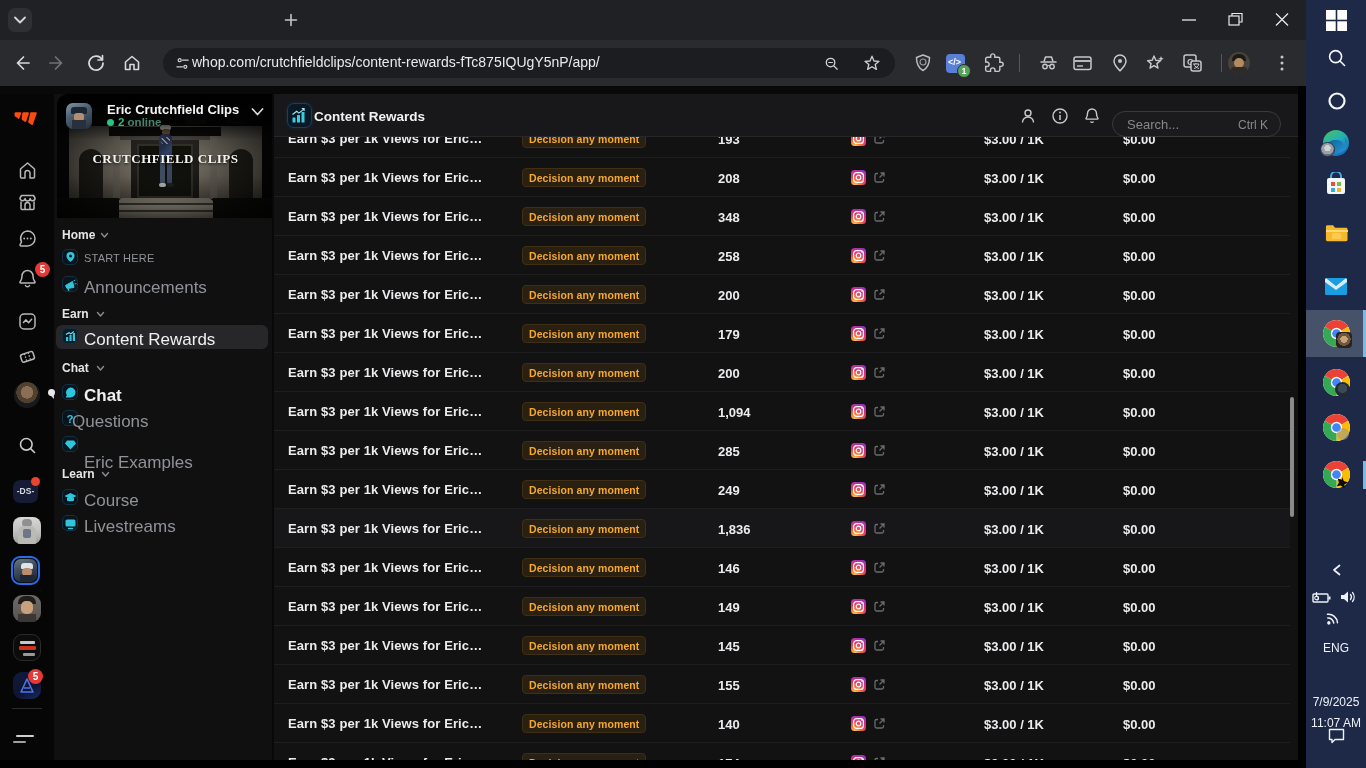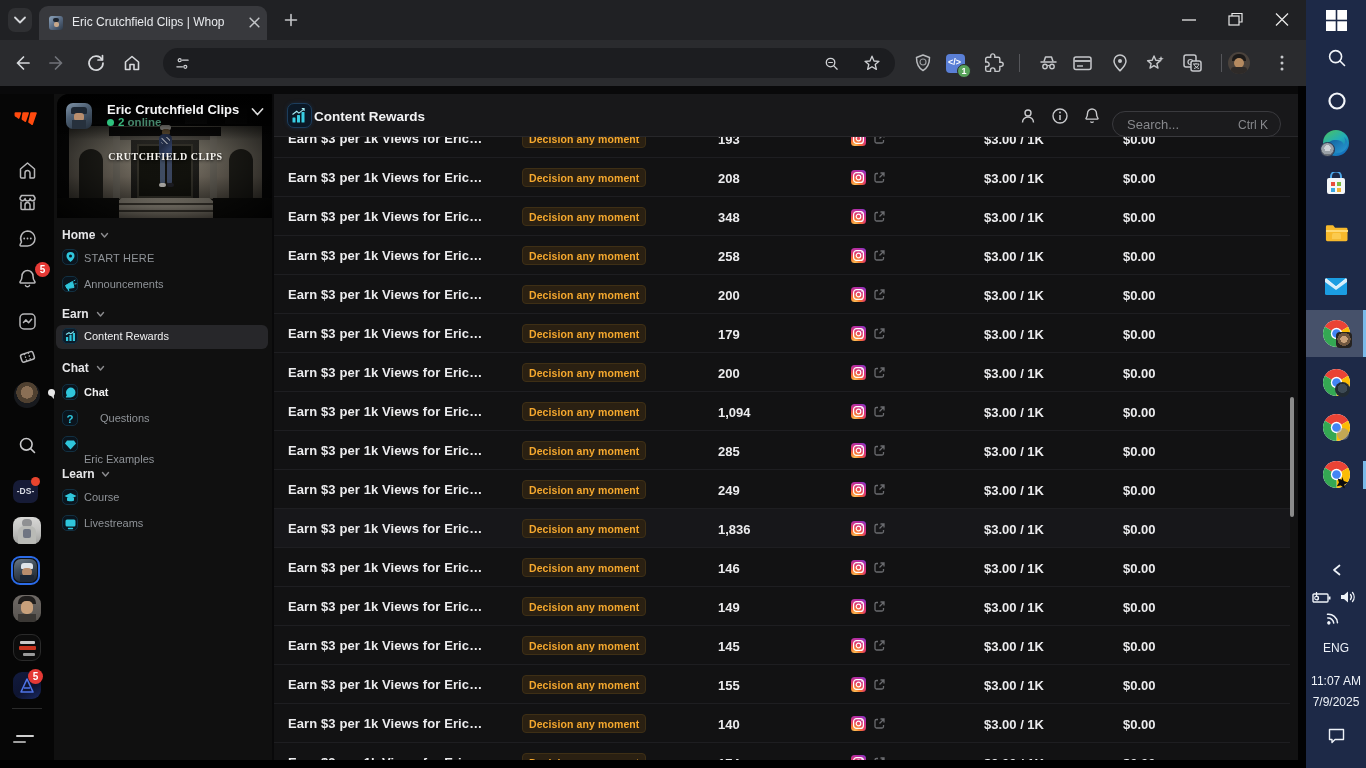--- a/index.html
+++ b/index.html
@@ -21,47 +21,37 @@
   #mainhead { position:absolute; top:8px; left:0; width:1024px; height:43px; background:#18181a; border-bottom:1px solid #27272a; z-index:5; }
   .row { position:absolute; left:0; width:1016px; height:39px; border-bottom:1px solid #1e1e21; }
   .rname { position:absolute; left:14px; top:12px; font-size:13px; font-weight:700; color:#ececee; letter-spacing:0.1px; }
   .rbadge { position:absolute; left:248px; top:10px; height:19px; line-height:19px; padding:0 6px; background:#2a2012; border:1px solid #3e2f15; border-radius:4px; color:#f5a82e; font-size:10.5px; font-weight:700; letter-spacing:0.1px; }
   .rnum { position:absolute; left:444px; top:13px; font-size:13px; font-weight:600; color:#ececee; }
   .rplat { position:absolute; left:577px; top:12px; }
   .rrate { position:absolute; left:710px; top:13px; font-size:13px; font-weight:600; color:#ececee; }
   .rpaid { position:absolute; left:849px; top:13px; font-size:13px; font-weight:600; color:#ececee; }
   
   .sect { position:absolute; left:8px; font-size:12px; font-weight:700; color:#e6e6e8; }
-  .nav { position:absolute; left:8px; font-size:11px; color:#8f9398; }
+  .nav { position:absolute; left:8px; font-size:17px; color:#8f9398; }
   .tile { position:absolute; width:16px; height:16px; border-radius:5px; background:#0a141d; border:1px solid #123042; }
   
   #taskbar { position:absolute; top:0; left:1306px; width:60px; height:768px; background:#1d2947; }
   .trayico { position:absolute; color:#eef2f8; }
   .traytxt { position:absolute; width:60px; text-align:center; color:#eef2f8; font-size:12px; }
 </style>
 </head>
 <body>
 <div id="screen">
 
   <div id="tabbar">
     <div class="abs" style="left:8px;top:8px;width:24px;height:24px;border-radius:7px;background:#2f3033;">
       <svg class="abs" style="left:5px;top:6px;" width="14" height="12" viewBox="0 0 14 12">
           <path d="M2 3.5 L7 8.5 L12 3.5" stroke="#d6d8db" stroke-width="1.8" fill="none" stroke-linecap="round" stroke-linejoin="round"></path>
         </svg>
     </div>
-    <div id="tab">
-      <div class="abs" style="left:10px;top:10px;width:14px;height:14px;border-radius:3px;background:linear-gradient(135deg,#8fa6bd 0%,#5e718a 45%,#2e3a49 100%);overflow:hidden;">
-        <div class="abs" style="left:4px;top:2px;width:6px;height:4px;background:#1d242e;border-radius:2px;"></div>
-        <div class="abs" style="left:4.5px;top:6px;width:5px;height:5px;background:#c7a78a;border-radius:2px;"></div>
-      </div>
-      <div class="abs" style="left:33px;top:9px;font-size:12px;color:#e8eaed;white-space:nowrap;">Eric Crutchfield Clips | Whop</div>
-      <svg class="abs" style="left:209px;top:10px;" width="13" height="13" viewBox="0 0 12 12">
-          <path d="M2 2 L10 10 M10 2 L2 10" stroke="#c3c5c8" stroke-width="1.4" stroke-linecap="round"></path>
-        </svg>
-    </div>
     <svg class="abs" style="left:283px;top:12px;" width="16" height="16" viewBox="0 0 16 16">
         <path d="M8 2.5 V13.5 M2.5 8 H13.5" stroke="#c3c5c8" stroke-width="1.6" stroke-linecap="round"></path>
       </svg>
 
     <svg class="abs" style="left:1179px;top:12px;" width="20" height="16" viewBox="0 0 20 16">
         <path d="M3 8 H17" stroke="#e8e8e8" stroke-width="1.3"></path>
       </svg>
     <svg class="abs" style="left:1225px;top:11px;" width="20" height="17" viewBox="0 0 20 17">
         <rect x="4" y="5" width="10" height="9" fill="none" stroke="#e8e8e8" stroke-width="1.2"></rect>
         <path d="M7 5 V2.5 H17 V11 H14" fill="none" stroke="#e8e8e8" stroke-width="1.2"></path>
@@ -85,20 +75,21 @@
     <svg class="ticon" style="left:122px;top:13px;" width="20" height="20" viewBox="0 0 20 20">
         <path d="M3.5 9 L10 3.5 L16.5 9 V16.5 H12 V11.5 H8 V16.5 H3.5 Z" stroke="#d6d8db" stroke-width="1.6" fill="none" stroke-linejoin="round"></path>
       </svg>
     <div id="urlpill">
       <svg class="abs" style="left:12px;top:8px;" width="15" height="15" viewBox="0 0 16 16">
           <circle cx="5" cy="4.5" r="1.6" fill="none" stroke="#cfd1d4" stroke-width="1.3"></circle>
           <path d="M8 4.5 H14" stroke="#cfd1d4" stroke-width="1.3" stroke-linecap="round"></path>
           <circle cx="11" cy="11.5" r="1.6" fill="none" stroke="#cfd1d4" stroke-width="1.3"></circle>
           <path d="M2 11.5 H8" stroke="#cfd1d4" stroke-width="1.3" stroke-linecap="round"></path>
         </svg>
+      <div class="abs" style="left:29px;top:6px;font-size:14px;color:#e8eaed;white-space:nowrap;">whop.com/crutchfieldclips/content-rewards-fTc875IQUgY5nP/app/</div>
       <svg class="abs" style="left:660px;top:7px;" width="17" height="17" viewBox="0 0 18 18">
           <circle cx="8" cy="8" r="4.5" fill="none" stroke="#cfd1d4" stroke-width="1.4"></circle>
           <path d="M11.5 11.5 L15 15" stroke="#cfd1d4" stroke-width="1.4" stroke-linecap="round"></path>
           <path d="M6 8 H10" stroke="#cfd1d4" stroke-width="1.2" stroke-linecap="round"></path>
         </svg>
       <svg class="abs" style="left:700px;top:6px;" width="18" height="18" viewBox="0 0 18 18">
           <path d="M9 2.2 L11 7 L16 7.3 L12.2 10.5 L13.4 15.4 L9 12.7 L4.6 15.4 L5.8 10.5 L2 7.3 L7 7 Z" fill="none" stroke="#cfd1d4" stroke-width="1.3" stroke-linejoin="round"></path>
         </svg>
     </div>
   </div>
@@ -291,21 +282,21 @@
         <div class="abs" style="left:102px;top:40px;width:13px;height:23px;border-radius:5px 5px 3px 3px;background:linear-gradient(135deg,#32436b 0%,#283452 45%,#3c4f7a 75%,#2c3a5e 100%);"></div>
         <div class="abs" style="left:104px;top:43px;width:9px;height:7px;background:repeating-linear-gradient(45deg,rgba(255,255,255,0.55) 0 1.5px,rgba(255,255,255,0) 1.5px 4px);border-radius:3px;"></div>
         <div class="abs" style="left:103px;top:62px;width:5px;height:28px;background:#4d5d77;border-radius:2px;"></div>
         <div class="abs" style="left:110px;top:62px;width:5px;height:28px;background:#455371;border-radius:2px;"></div>
         <div class="abs" style="left:102px;top:89px;width:7px;height:3.5px;background:#d8d6d0;border-radius:2px;"></div>
         <div class="abs" style="left:110px;top:89px;width:7px;height:3.5px;background:#23232a;border-radius:2px;"></div>
 
         <div class="abs" style="left:0;top:0;width:217px;height:124px;background:radial-gradient(ellipse at 50% 52%, rgba(0,0,0,0.18) 22%, rgba(0,0,0,0.62) 66%, rgba(0,0,0,0.95) 100%);"></div>
         <div class="abs" style="left:0;top:0;width:217px;height:46px;background:linear-gradient(180deg, rgba(0,0,0,0.88) 0%, rgba(0,0,0,0.55) 60%, rgba(0,0,0,0) 100%);"></div>
 
-        <div class="abs" style="left:0;top:57px;width:217px;text-align:center;font-family:'Liberation Serif',serif;font-size:10px;font-weight:700;color:#f5f3ee;letter-spacing:0.5px;text-shadow:0 1px 3px rgba(0,0,0,0.9);">CRUTCHFIELD CLIPS</div>
+        <div class="abs" style="left:0;top:57px;width:217px;text-align:center;font-family:'Liberation Serif',serif;font-size:13px;font-weight:700;color:#f5f3ee;letter-spacing:0.5px;text-shadow:0 1px 3px rgba(0,0,0,0.9);">CRUTCHFIELD CLIPS</div>
 
         <div class="abs" style="left:9px;top:9px;width:26px;height:26px;border-radius:7px;background:linear-gradient(150deg,#8195a9 0%,#4d5f73 40%,#242e3a 100%);overflow:hidden;">
           <div class="abs" style="left:5px;top:4px;width:16px;height:7px;border-radius:3px 3px 1px 1px;background:#1d2733;"></div>
           <div class="abs" style="left:8px;top:10px;width:10px;height:8px;border-radius:3px;background:#b98e6e;"></div>
           <div class="abs" style="left:6px;top:17px;width:14px;height:9px;background:#27313d;"></div>
         </div>
         <div class="abs" style="left:50px;top:8px;font-size:13px;font-weight:700;color:#f4f4f5;white-space:nowrap;">Eric Crutchfield Clips</div>
         <div class="abs" style="left:50px;top:25px;width:7px;height:7px;border-radius:4px;background:#2ec27e;"></div>
         <div class="abs" style="left:61px;top:22px;font-size:11.5px;font-weight:600;color:#39b77d;">2 <span style="color:#46866b;">online</span></div>
         <svg class="abs" style="left:193px;top:12px;" width="15" height="12" viewBox="0 0 15 12">
@@ -356,21 +347,21 @@
           <svg width="15" height="15" viewBox="0 0 15 15" style="position:absolute;left:0;top:0;">
             <path d="M7.5 2.5 a5 5 0 0 1 0 10 h-4 a0.6 0.6 0 0 1 -0.5 -1 l0.9 -1.2 a5 5 0 0 1 3.6 -7.8 Z" fill="#2fc6dc"></path>
           </svg>
         </div>
       <div class="nav" style="left:30px;top:300px;color:#f0f0f1;font-weight:700;">Chat</div>
       <div class="tile" style="left:8px;top:324px;">
           <svg width="15" height="15" viewBox="0 0 15 15" style="position:absolute;left:0;top:0;">
             <text x="3.5" y="11.5" font-size="11.5" font-weight="bold" fill="#2fc6dc" font-family="Liberation Sans">?</text>
           </svg>
         </div>
-      <div class="nav" style="left:46px;top:326px;">Questions</div>
+      <div class="nav" style="left:18px;top:326px;">Questions</div>
       <div class="tile" style="left:8px;top:350px;">
           <svg width="15" height="15" viewBox="0 0 15 15" style="position:absolute;left:0;top:0;">
             <path d="M4 3.5 H11 L13 6.5 L7.5 12.5 L2 6.5 Z" fill="#2fc6dc"></path>
           </svg>
         </div>
       <div class="nav" style="left:30px;top:367px;">Eric Examples</div>
 
       <div class="sect" style="top:381px;">Learn</div>
         <svg class="abs" style="left:47px;top:385px;" width="9" height="7" viewBox="0 0 9 7">
           <path d="M1.5 1.5 L4.5 5 L7.5 1.5" stroke="#8b8b8e" stroke-width="1.4" fill="none" stroke-linecap="round" stroke-linejoin="round"></path>
@@ -986,20 +977,20 @@
     <svg class="trayico" style="left:33px;top:589px;" width="18" height="16" viewBox="0 0 18 16">
         <path d="M2 6 H5 L9 2.5 V13.5 L5 10 H2 Z" fill="#eef2f8"></path>
         <path d="M11.5 5.5 a4 4 0 0 1 0 5 M13.5 3.5 a7 7 0 0 1 0 9" stroke="#eef2f8" stroke-width="1.3" fill="none" stroke-linecap="round"></path>
       </svg>
     <svg class="trayico" style="left:17px;top:610px;transform:rotate(40deg);" width="19" height="17" viewBox="0 0 19 17">
         <path d="M3 8.5 a9 9 0 0 1 13 0" stroke="#eef2f8" stroke-width="1.5" fill="none" stroke-linecap="round"></path>
         <path d="M5.6 11.2 a5.6 5.6 0 0 1 7.8 0" stroke="#eef2f8" stroke-width="1.5" fill="none" stroke-linecap="round"></path>
         <circle cx="9.5" cy="14.2" r="1.7" fill="#eef2f8"></circle>
       </svg>
     <div class="traytxt" style="top:641px;font-weight:400;">ENG</div>
-    <div class="traytxt" style="top:674px;">11:07 AM</div>
+    <div class="traytxt" style="top:716px;">11:07 AM</div>
     <div class="traytxt" style="top:695px;">7/9/2025</div>
     <svg class="trayico" style="left:21px;top:727px;" width="19" height="17" viewBox="0 0 19 17">
         <path d="M2.5 2.5 H16.5 V12.5 H8 L5 15.5 V12.5 H2.5 Z" fill="none" stroke="#eef2f8" stroke-width="1.4" stroke-linejoin="round"></path>
       </svg>
   </div>
 
 </div>
 
 </body></html>

